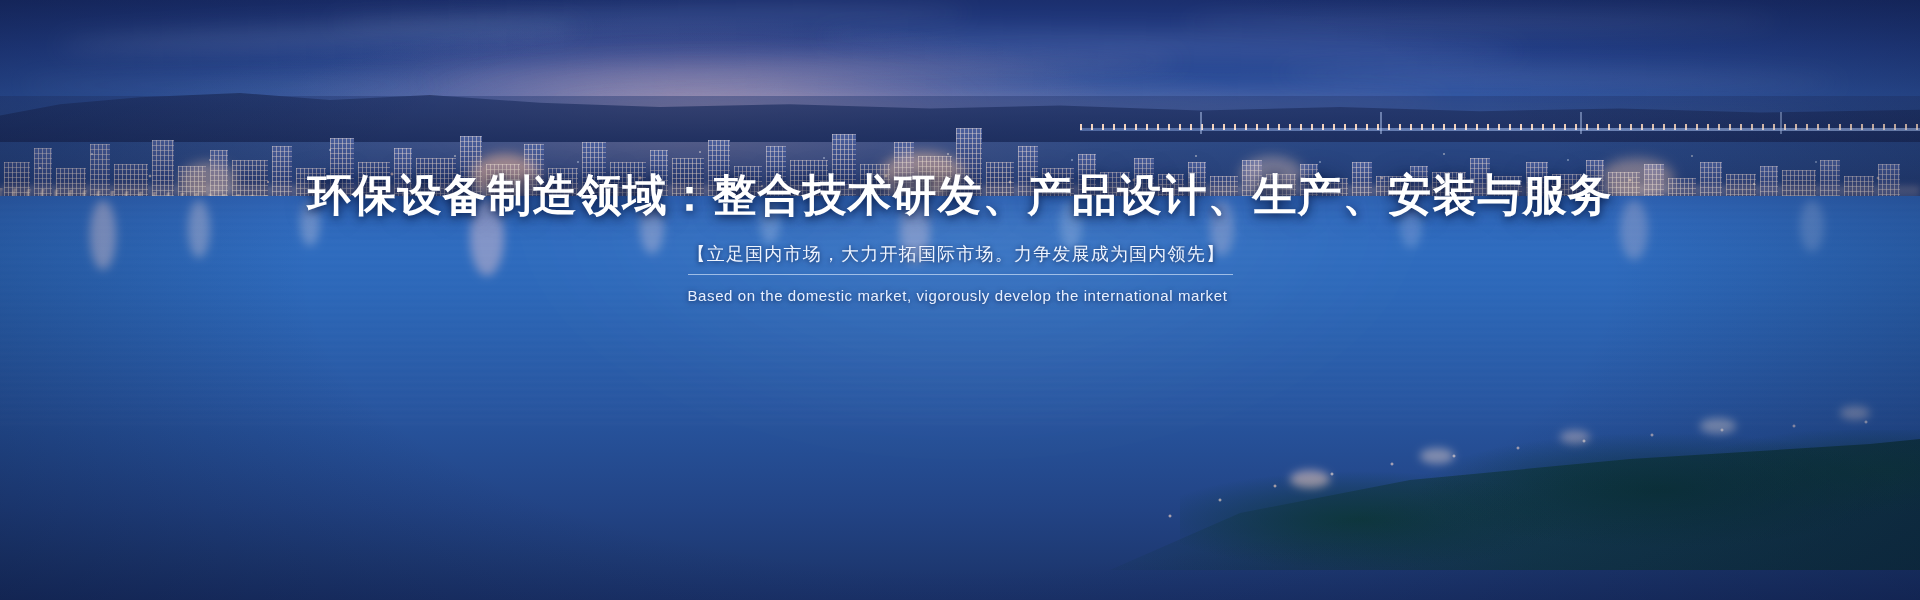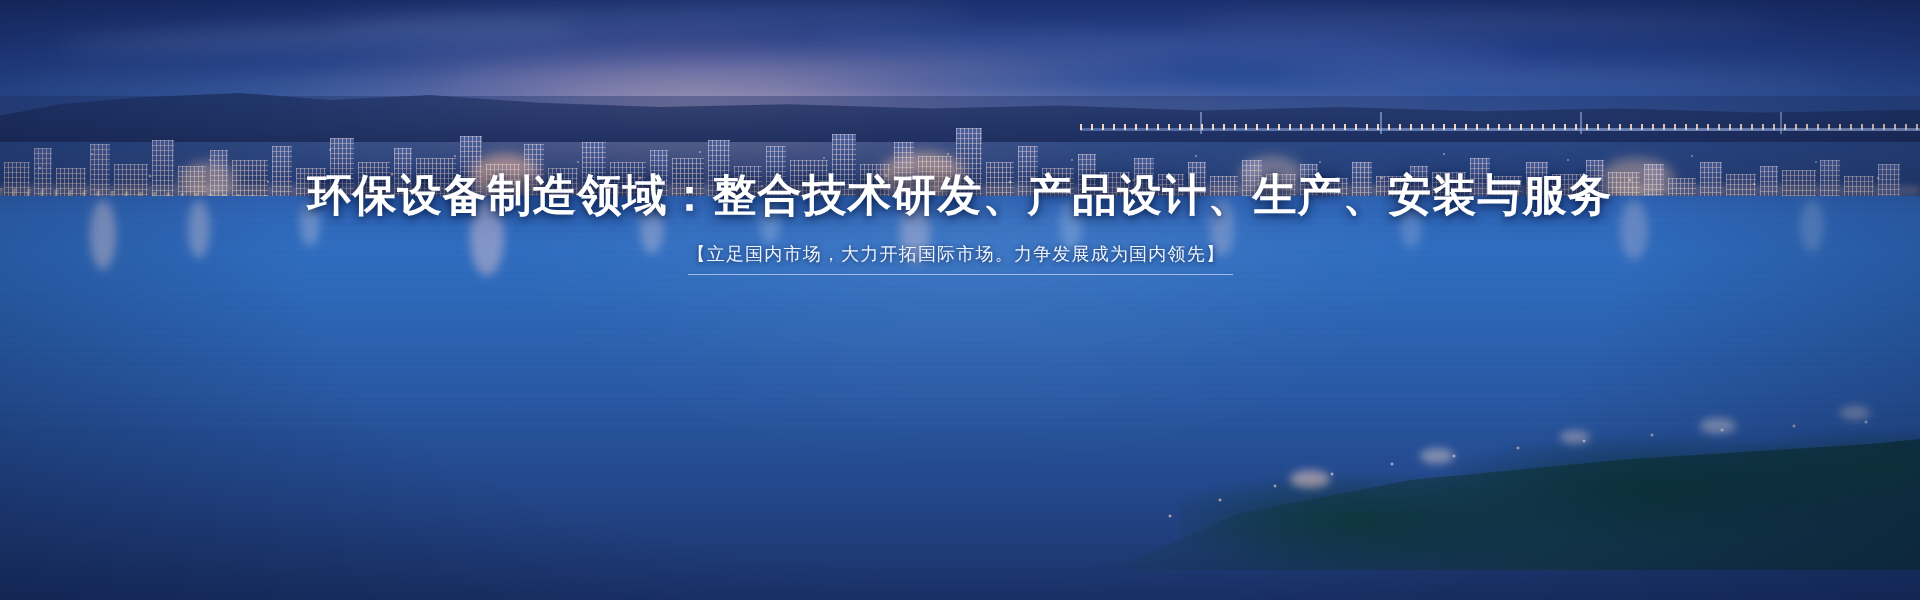--- a/index.html
+++ b/index.html
@@ -302,16 +302,17 @@
   <div class="vgl v4"></div>
   <div class="vgl v5"></div>
 
   <div class="vig"></div>
 
   <div class="content">
     <div class="headline">环保设备制造领域：整合技术研发、产品设计、生产、安装与服务</div>
     <div class="subwrap">
       <div class="subtitle">【立足国内市场，大力开拓国际市场。力争发展成为国内领先】</div>
       <div class="rule"></div>
+      <div class="engline">Based on the domestic market, vigorously develop the international market</div>
     </div>
   </div>
 
 </div>
 
 </body></html>

